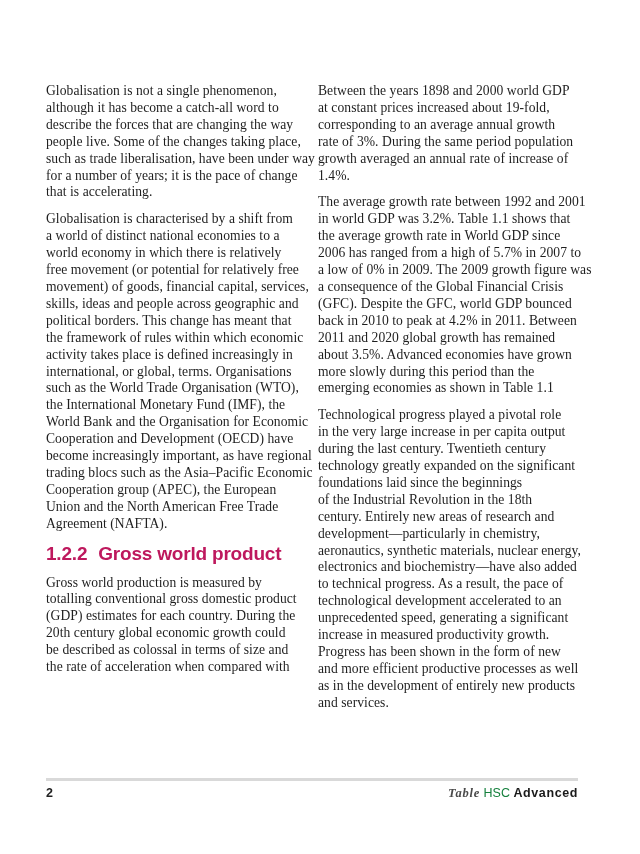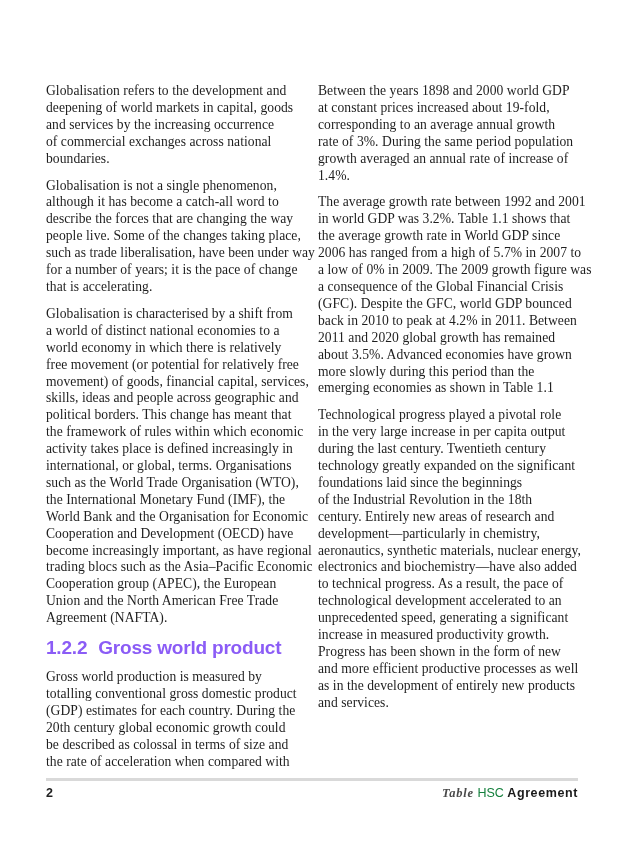--- a/index.html
+++ b/index.html
@@ -21,21 +21,21 @@
     color: #1e1e1e;
     letter-spacing: 0.05px;
     white-space: pre;
   }
   .section-heading {
     margin: 4px 0 10px 0;
     font-family: "Liberation Sans", sans-serif;
     font-size: 19px;
     line-height: 22px;
     font-weight: 700;
-    color: #8b5cf6;
+    color: #be185d;
     letter-spacing: -0.2px;
     white-space: pre;
   }
   .section-heading .h-title { margin-left: 11px; }
   .footer-rule {
     position: absolute;
     left: 46px; top: 778px;
     width: 532px; height: 3px;
     background: #d9d9d9;
   }
@@ -71,25 +71,20 @@
     color: #1a1a1a;
     letter-spacing: 0.6px;
   }
 </style>
 </head>
 <body>
 
 <div class="page">
 
   <div class="col col-left">
-      <p class="body-para">Globalisation refers to the development and
-deepening of world markets in capital, goods
-and services by the increasing occurrence
-of commercial exchanges across national
-boundaries.</p>
       <p class="body-para">Globalisation is not a single phenomenon,
 although it has become a catch-all word to
 describe the forces that are changing the way
 people live. Some of the changes taking place,
 such as trade liberalisation, have been under way
 for a number of years; it is the pace of change
 that is accelerating.</p>
       <p class="body-para">Globalisation is characterised by a shift from
 a world of distinct national economies to a
 world economy in which there is relatively
@@ -154,15 +149,15 @@
 Progress has been shown in the form of new
 and more efficient productive processes as well
 as in the development of entirely new products
 and services.</p>
     </div>
 
   <div class="footer-rule"></div>
 
   <div class="page-number">2</div>
 
-  <div class="book-title"><span class="brand-excel">Table</span><span class="brand-hsc"> HSC </span><span class="brand-econ">Agreement</span></div>
+  <div class="book-title"><span class="brand-excel">Table</span><span class="brand-hsc"> HSC </span><span class="brand-econ">Advanced</span></div>
 
 </div>
 
 </body></html>

